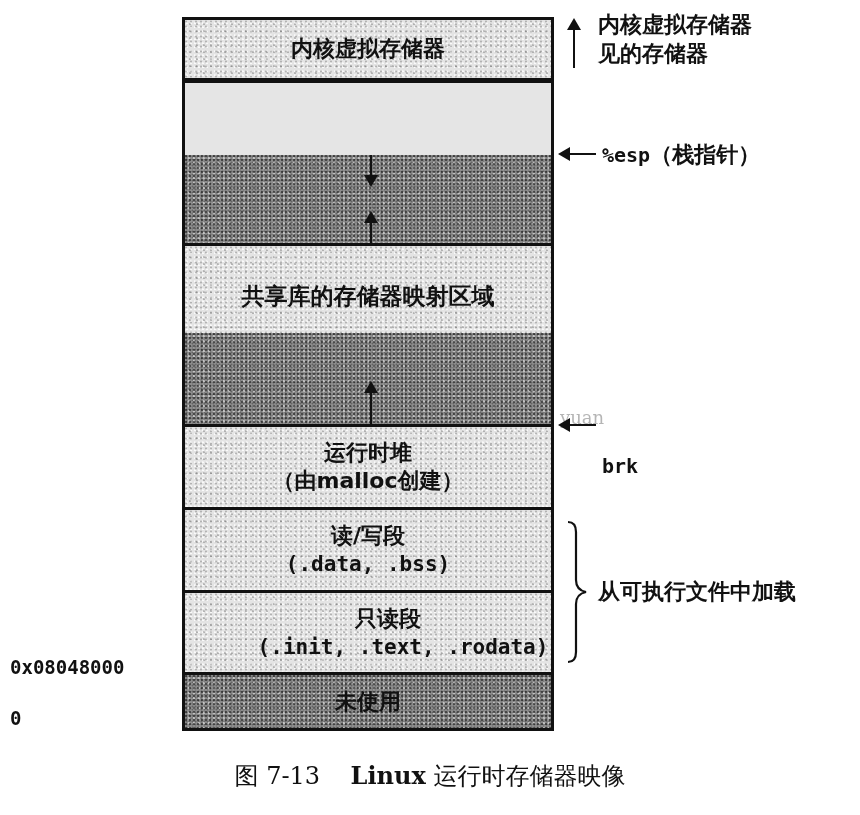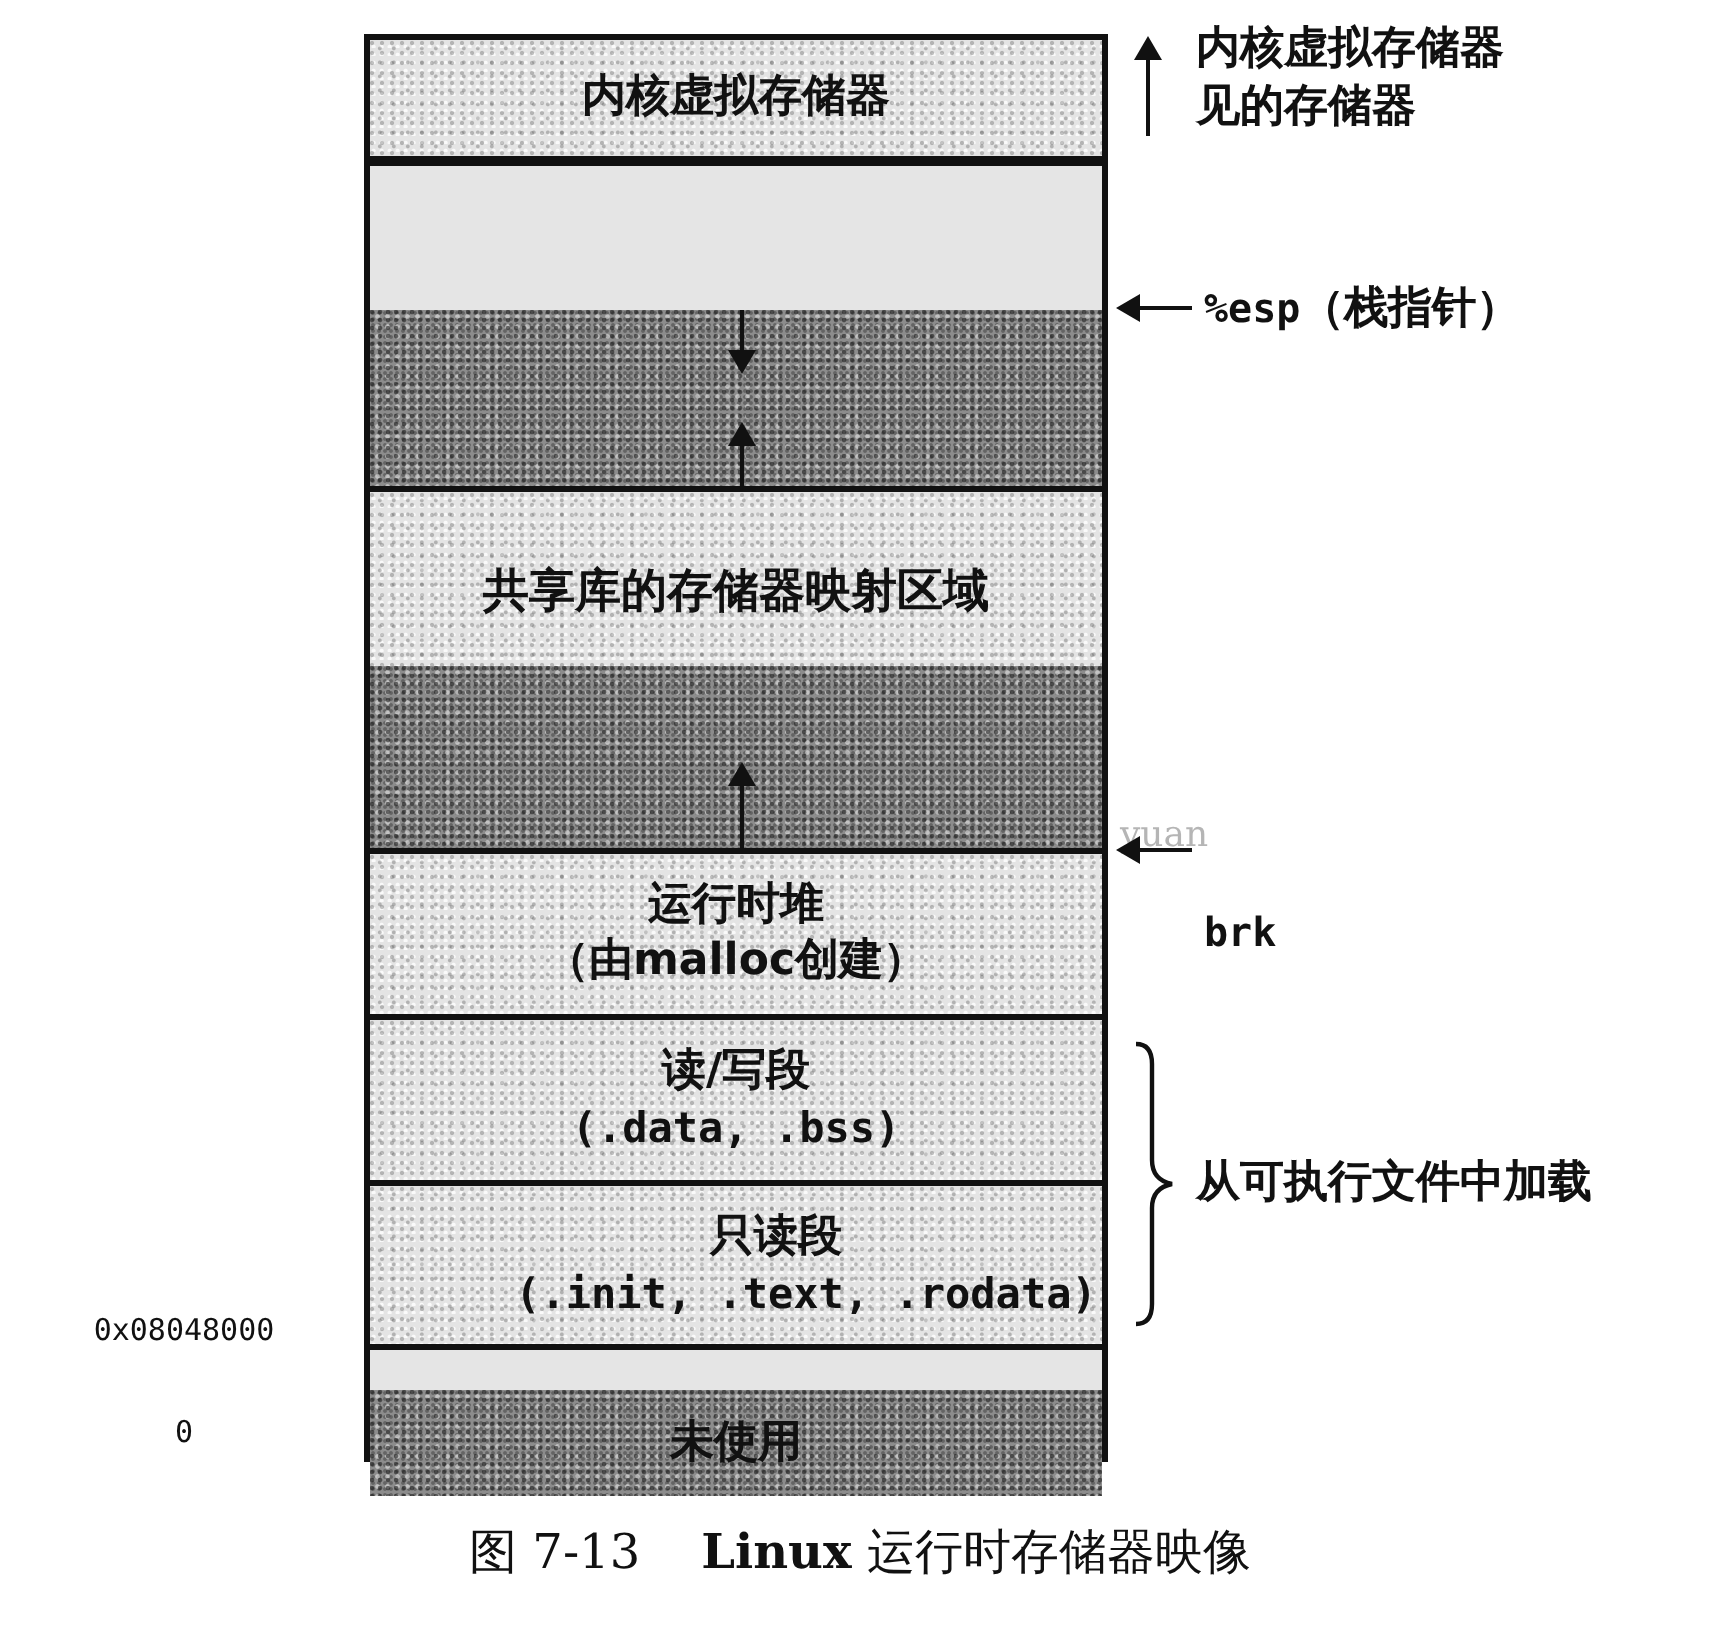--- a/index.html
+++ b/index.html
@@ -54,21 +54,21 @@
       content: ""; position: absolute; left: -2px; top: -6px;
       border-top: 7px solid transparent; border-bottom: 7px solid transparent;
       border-right: 12px solid #111;
     }
     .uparrow { position: absolute; width: 2px; background: #111; }
     .uparrow::before {
       content: ""; position: absolute; top: -2px; left: -6px;
       border-left: 7px solid transparent; border-right: 7px solid transparent;
       border-bottom: 12px solid #111;
     }
-    .addr { position: absolute; font-family: "DejaVu Sans Mono", "Liberation Mono", monospace; font-weight: normal; font-size: 15px; text-align: center; }
+    .addr { position: absolute; font-family: "DejaVu Sans Mono", "Liberation Mono", monospace; font-weight: bold; font-size: 19px; text-align: left; }
     .watermark { position: absolute; color: rgba(120,120,120,0.55); font-family: "DejaVu Serif", serif; font-size: 18px; }
     .caption { position: absolute; left: 0; right: 0; top: 760px; text-align: center; font-size: 24px; font-family: "DejaVu Serif", "Liberation Serif", serif; }
     .caption .linux { font-weight: bold; margin-top: 36px; }
   </style>
 </head>
 <body>
 
 <div class="stack">
   <div class="seg light kernel" style="top:0; height:63px;">
     <span class="line">内核虚拟存储器</span>
@@ -94,21 +94,21 @@
     <span class="line mono" style="font-size:21px;">(.data, .bss)</span>
   </div>
   <div class="seg light" style="top:407px; height:83px;">
     <span class="line">运行时堆</span>
     <span class="line">（由malloc创建）</span>
   </div>
   <div class="seg light" style="top:573px; height:82px;padding-left:40px;">
     <span class="line">只读段</span>
     <span class="line mono" style="font-size:21px;margin-left:30px;">(.init, .text, .rodata)</span>
   </div>
-  <div class="seg dark" style="top:675px; height:53px;">
+  <div class="seg dark" style="top:655px; height:53px;">
     <span class="line">未使用</span>
   </div>
 </div>
 
 <div class="uparrow" style="left:573px; top:20px; height:48px;"></div>
 <div class="ann ann-text" style="left:598px; top:10px;">
   <div>内核虚拟存储器</div>
   <div>见的存储器</div>
 </div>
 

